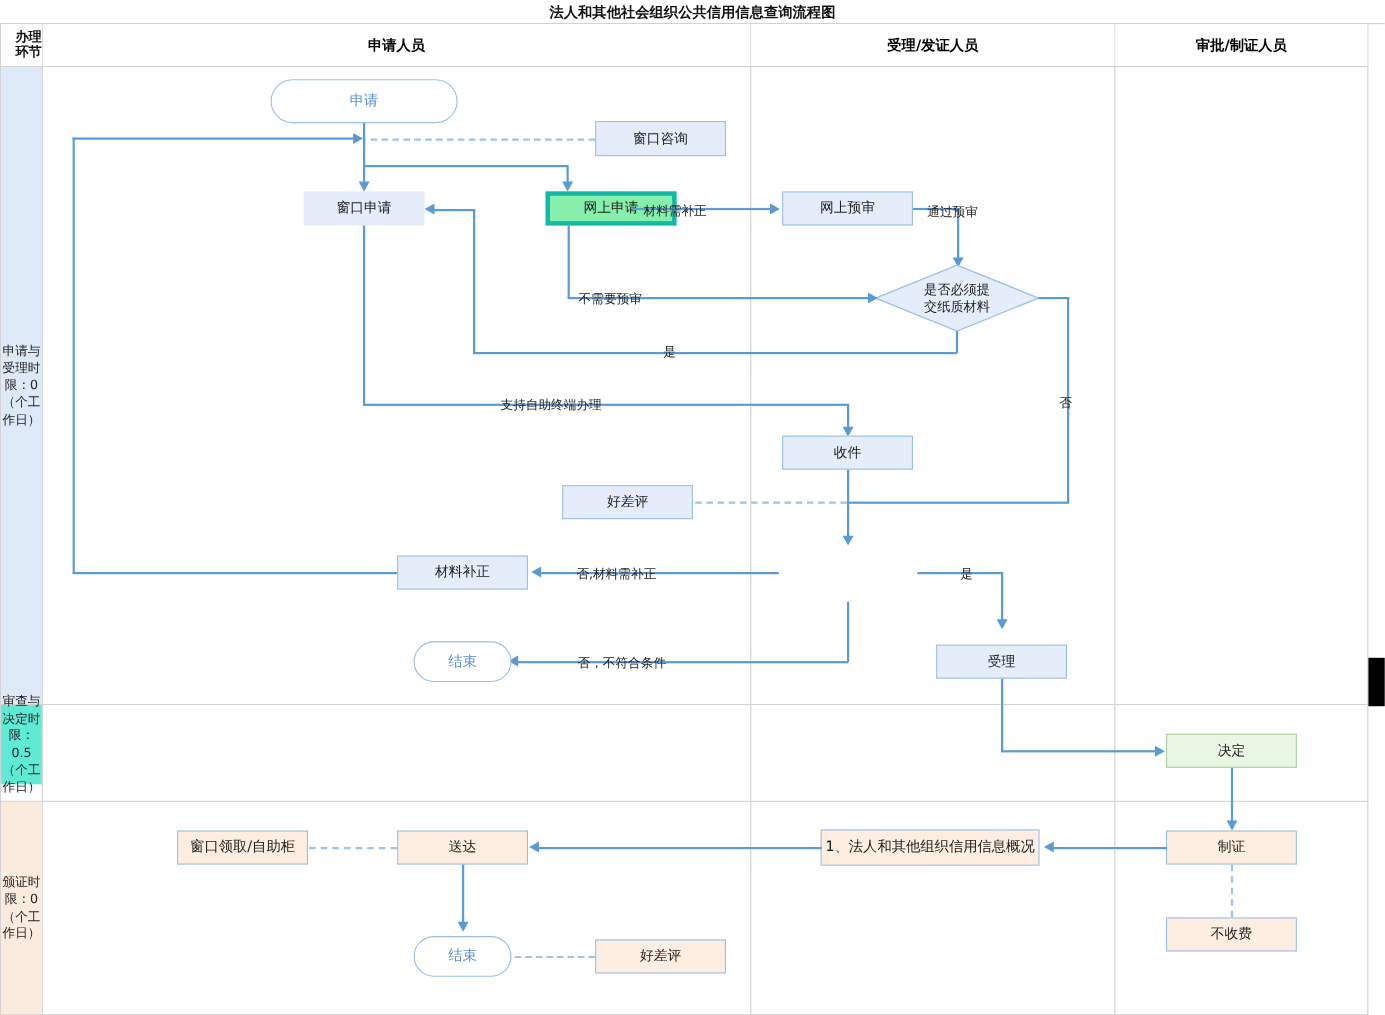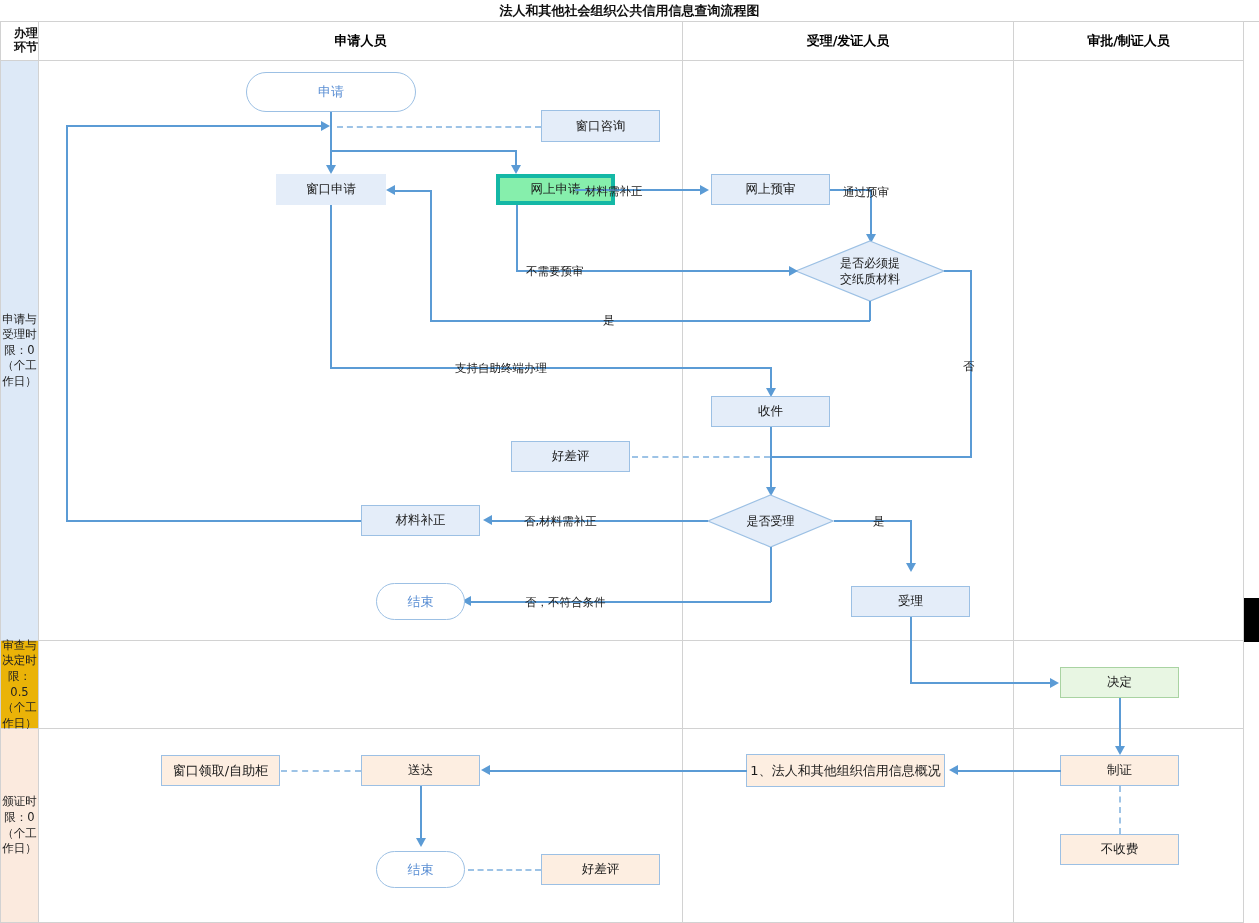--- a/index.html
+++ b/index.html
@@ -108,21 +108,21 @@
     <div>
       <div>办理</div>
       <div>环节</div>
     </div>
   </div>
   <div class="col-head" style="left:39px;top:22px;width:643px;">申请人员</div>
   <div class="col-head" style="left:683px;top:22px;width:330px;">受理/发证人员</div>
   <div class="col-head" style="left:1014px;top:22px;width:229px;">审批/制证人员</div>
 
   <div class="stage-cell" style="top:61px;height:579px;background:#dde9f7;">申请与受理时限：0（个工作日）</div>
-  <div class="stage-cell" style="top:641px;height:87px;background:#eab308;">审查与决定时限：0.5（个工作日）</div>
+  <div class="stage-cell" style="top:641px;height:72px;background:#5eead4;">审查与决定时限：0.5（个工作日）</div>
   <div class="stage-cell" style="top:729px;height:193px;background:#fbeade;">颁证时限：0（个工作日）</div>
 
   <div class="node n-term" style="left:246px;top:72px;width:170px;height:40px;">申请</div>
 
   <div class="conn cv" style="left:330px;top:112px;height:20px;"></div>
 
   <div class="node n-blue" style="left:541px;top:110px;width:119px;height:32px;">窗口咨询</div>
 
   <div class="dash-h" style="left:337px;top:126px;width:204px;"></div>
 
@@ -188,26 +188,20 @@
   <div class="elabel" style="left:455px;top:361px;">支持自助终端办理</div>
 
   <div class="node n-blue" style="left:711px;top:396px;width:119px;height:31px;">收件</div>
 
   <div class="conn cv" style="left:770px;top:427px;height:63px;"></div>
   <div class="arrow ar-down" style="left:766px;top:487px;"></div>
 
   <div class="node n-blue" style="left:511px;top:441px;width:119px;height:31px;">好差评</div>
   <div class="dash-h" style="left:632px;top:456px;width:138px;"></div>
 
-  <div class="diamond" style="left:707px;top:494px;width:127px;height:54px;">
-    <svg width="127" height="54" viewBox="0 0 127 54" aria-hidden="true">
-      <polygon points="63.5,1 126,27 63.5,53 1,27" fill="#e4edf9" stroke="#9cc0e4" stroke-width="1.2"></polygon>
-    </svg>
-    <div class="dlabel">是否受理</div>
-  </div>
 
   <div class="conn ch" style="left:490px;top:520px;width:218px;"></div>
   <div class="arrow ar-left" style="left:483px;top:515px;"></div>
   <div class="elabel" style="left:524px;top:514px;">否,材料需补正</div>
 
   <div class="node n-blue" style="left:361px;top:505px;width:119px;height:31px;">材料补正</div>
 
   <div class="conn ch" style="left:834px;top:520px;width:77px;"></div>
   <div class="conn cv" style="left:910px;top:520px;height:47px;"></div>
   <div class="arrow ar-down" style="left:906px;top:563px;"></div>

